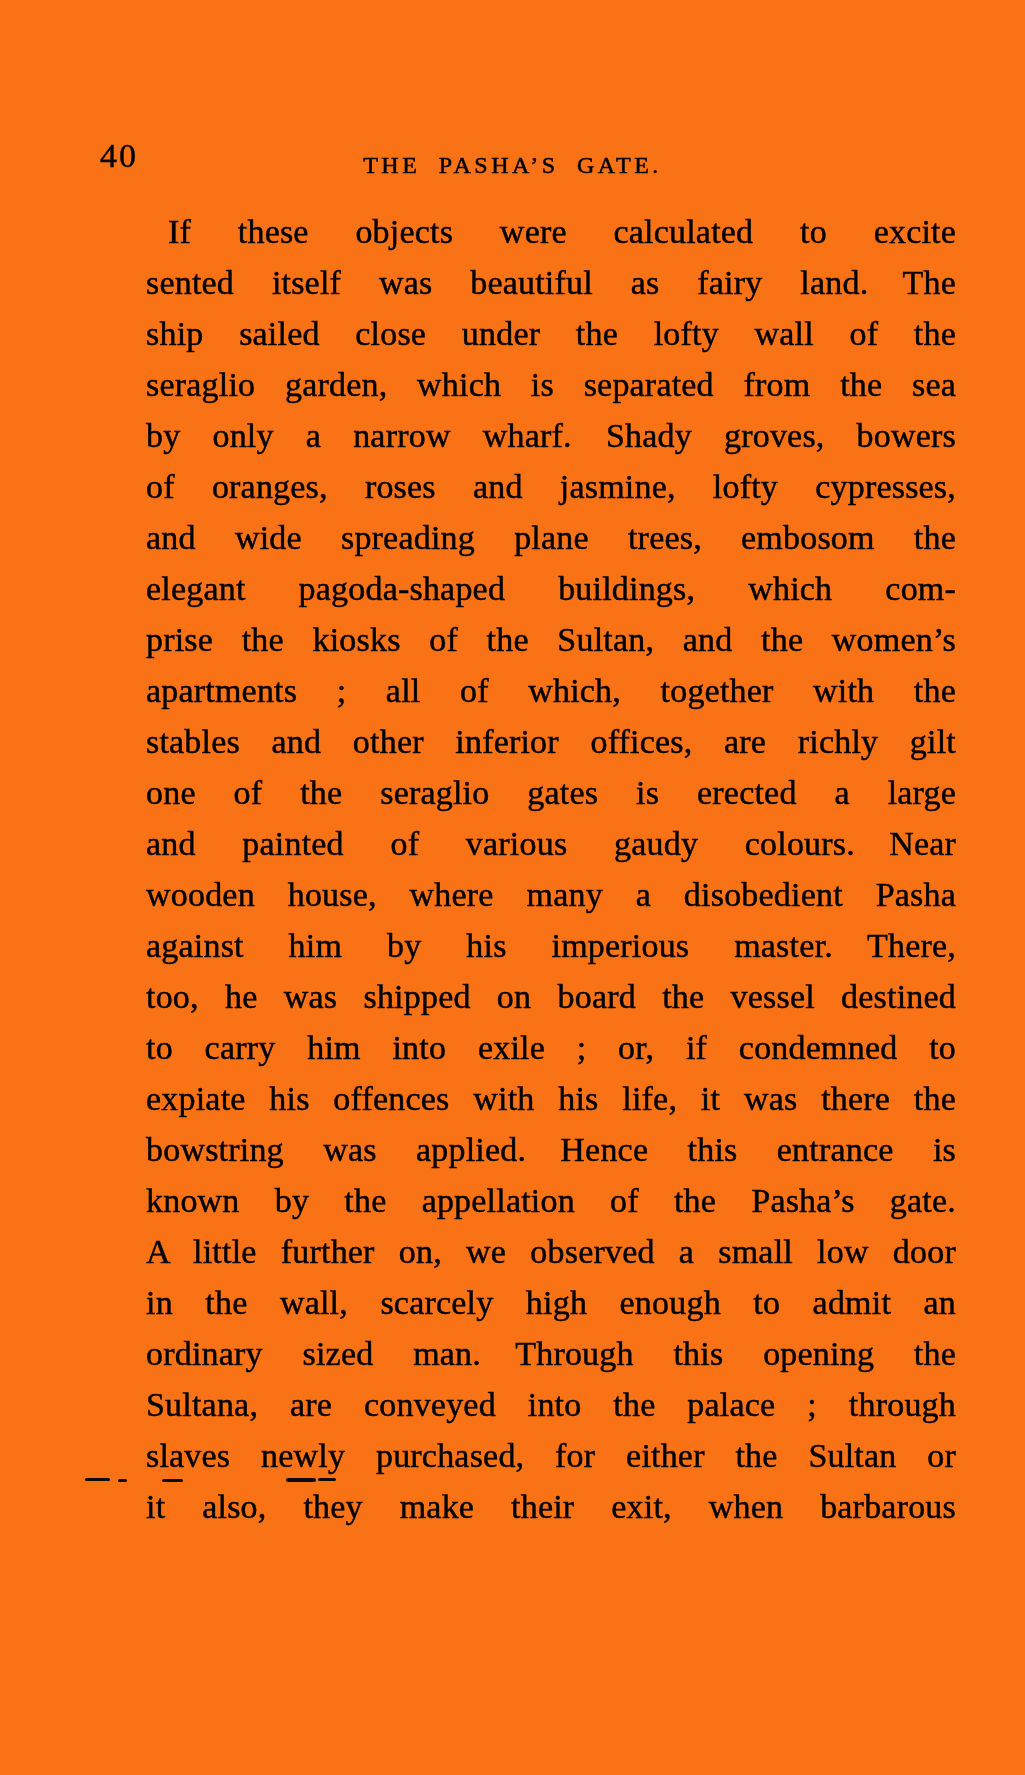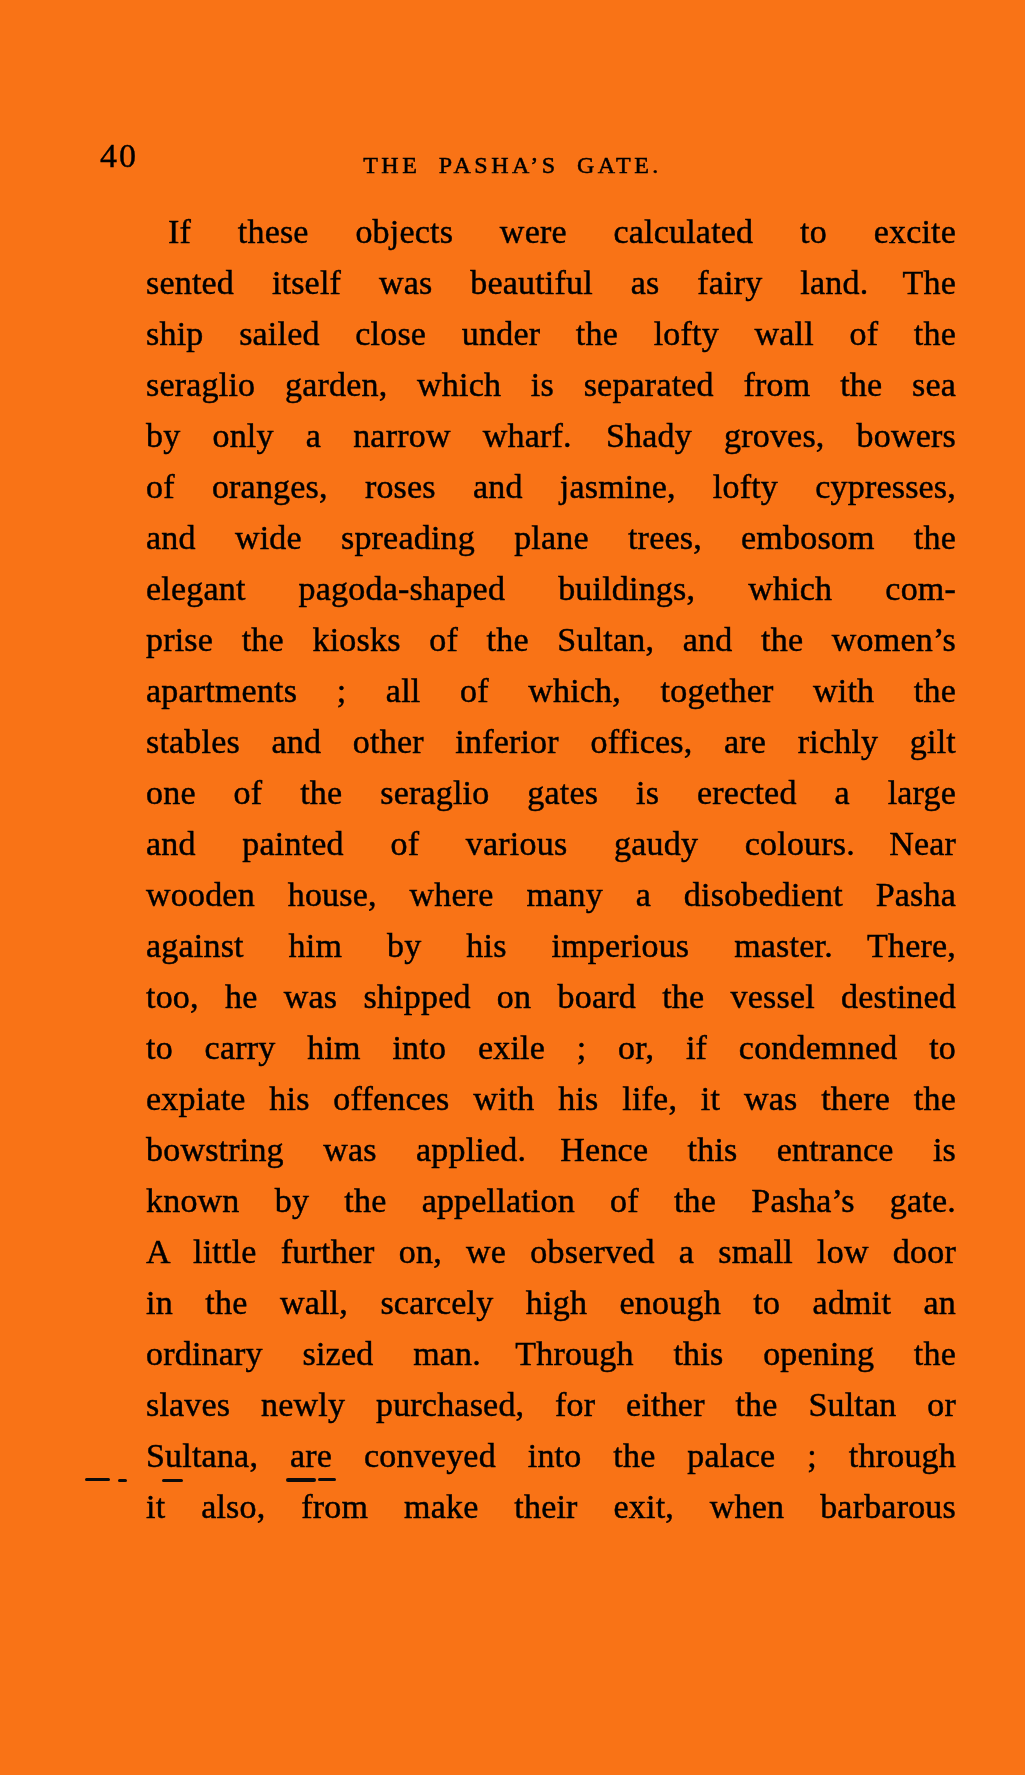--- a/index.html
+++ b/index.html
@@ -96,23 +96,23 @@
     <div class="text-line">wooden house, where many a disobedient Pasha</div>
     <div class="text-line">against him by his imperious master. There,</div>
     <div class="text-line">too, he was shipped on board the vessel destined</div>
     <div class="text-line">to carry him into exile ; or, if condemned to</div>
     <div class="text-line">expiate his offences with his life, it was there the</div>
     <div class="text-line">bowstring was applied. Hence this entrance is</div>
     <div class="text-line">known by the appellation of the Pasha’s gate.</div>
     <div class="text-line">A little further on, we observed a small low door</div>
     <div class="text-line">in the wall, scarcely high enough to admit an</div>
     <div class="text-line">ordinary sized man. Through this opening the</div>
+    <div class="text-line">Sultana, are conveyed into the palace ; through</div>
     <div class="text-line">slaves newly purchased, for either the Sultan or</div>
-    <div class="text-line">Sultana, are conveyed into the palace ; through</div>
-    <div class="text-line">it also, from make their exit, when barbarous</div>
+    <div class="text-line">it also, they make their exit, when barbarous</div>
   </div>
 
   <div class="artifact-dash dash-1"></div>
   <div class="artifact-dash dash-2"></div>
   <div class="artifact-dash dash-3"></div>
   <div class="artifact-dash dash-4"></div>
   <div class="artifact-dash dash-5"></div>
 
 </div>
 

